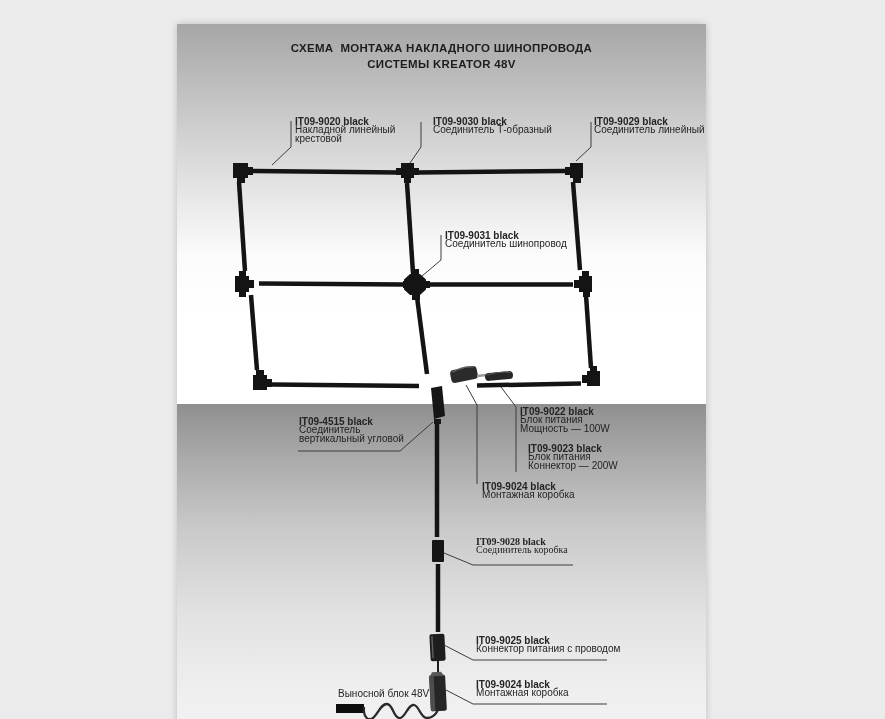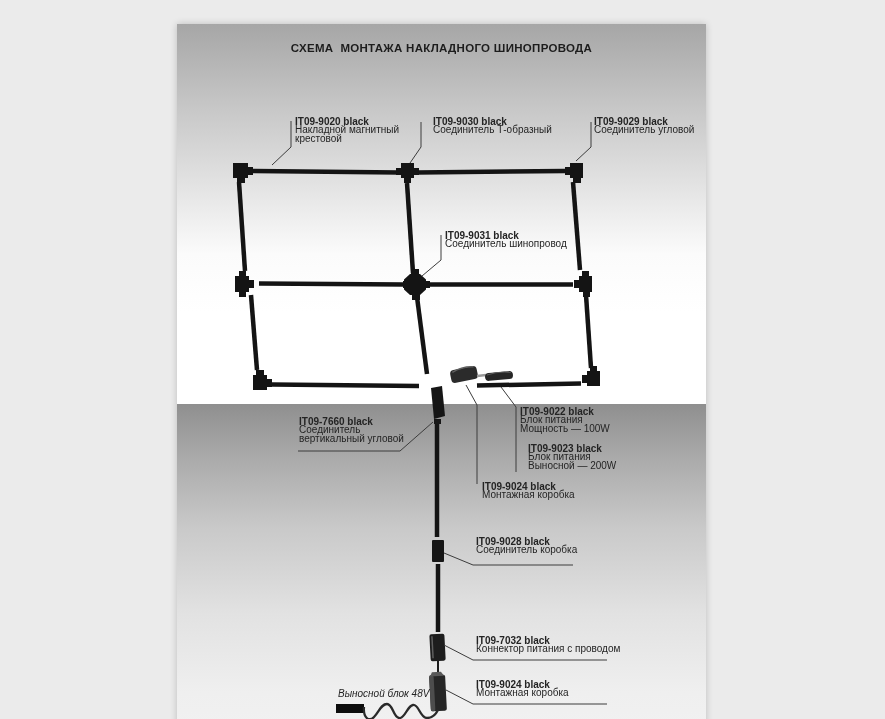--- a/index.html
+++ b/index.html
@@ -28,30 +28,31 @@
   }
   .title div { white-space:pre; }
   svg.diagram { position:absolute; left:0; top:0; width:529px; height:719px; }
   .lbl {
     position:absolute; color:#242424;
     font-size:10px; line-height:8.3px; letter-spacing:0;
     white-space:nowrap;
   }
   .lbl .code { font-weight:bold; }
   .lbl .desc { font-weight:normal; }
-  .lbl.single { font-weight:normal;font-style:italic; }
+  .lbl.single { font-weight:normal; }
 </style>
 </head>
 <body>
 
 <div class="canvas">
   <div class="page">
 
     <div class="title">
       <div>СХЕМА  МОНТАЖА НАКЛАДНОГО ШИНОПРОВОДА</div>
+      <div>СИСТЕМЫ KREATOR 48V</div>
     </div>
 
     <svg class="diagram" viewBox="0 0 529 719">
 
       <g stroke="#141414" stroke-width="4.5" stroke-linecap="butt">
         <line x1="75" y1="147" x2="222" y2="148.5"></line>
         <line x1="240" y1="148.5" x2="388" y2="147"></line>
         <line x1="82" y1="259.5" x2="227" y2="260.5"></line>
         <line x1="249" y1="260.5" x2="396" y2="260.5"></line>
         <line x1="95" y1="360.5" x2="242" y2="362"></line>
@@ -168,69 +169,69 @@
         <polyline points="289,361 300,381 300,460"></polyline>
         <polyline points="324,363 339,383 339,448"></polyline>
         <polyline points="267,529 296,541 396,541"></polyline>
         <polyline points="267,621 296,636 430,636"></polyline>
         <polyline points="269,666 296,680 430,680"></polyline>
       </g>
     </svg>
 
     <div class="lbl" style="left:118px; top:94px;">
       <div class="code">IT09-9020 black</div>
-      <div class="desc">Накладной магнитный</div>
+      <div class="desc">Накладной линейный</div>
       <div class="desc">крестовой</div>
     </div>
 
     <div class="lbl" style="left:256px; top:94px;">
       <div class="code">IT09-9030 black</div>
       <div class="desc">Соединитель Т-образный</div>
     </div>
 
     <div class="lbl" style="left:417px; top:94px;">
       <div class="code">IT09-9029 black</div>
-      <div class="desc">Соединитель угловой</div>
+      <div class="desc">Соединитель линейный</div>
     </div>
 
     <div class="lbl" style="left:268px; top:208px;">
       <div class="code">IT09-9031 black</div>
       <div class="desc">Соединитель шинопровод</div>
     </div>
 
     <div class="lbl" style="left:122px; top:394px;">
-      <div class="code">IT09-7660 black</div>
+      <div class="code">IT09-4515 black</div>
       <div class="desc">Соединитель</div>
       <div class="desc">вертикальный угловой</div>
     </div>
 
     <div class="lbl" style="left:343px; top:384px;">
       <div class="code">IT09-9022 black</div>
       <div class="desc">Блок питания</div>
       <div class="desc">Мощность — 100W</div>
     </div>
 
     <div class="lbl" style="left:351px; top:421px;">
       <div class="code">IT09-9023 black</div>
       <div class="desc">Блок питания</div>
-      <div class="desc">Выносной — 200W</div>
+      <div class="desc">Коннектор — 200W</div>
     </div>
 
     <div class="lbl" style="left:305px; top:459px;">
       <div class="code">IT09-9024 black</div>
       <div class="desc">Монтажная коробка</div>
     </div>
 
-    <div class="lbl" style="left:299px; top:514px;">
+    <div class="lbl" style="left:299px; top:514px;font-family:Liberation Serif, serif;">
       <div class="code">IT09-9028 black</div>
       <div class="desc">Соединитель коробка</div>
     </div>
 
     <div class="lbl" style="left:299px; top:613px;">
-      <div class="code">IT09-7032 black</div>
+      <div class="code">IT09-9025 black</div>
       <div class="desc">Коннектор питания с проводом</div>
     </div>
 
     <div class="lbl" style="left:299px; top:657px;">
       <div class="code">IT09-9024 black</div>
       <div class="desc">Монтажная коробка</div>
     </div>
 
     <div class="lbl single" style="left:161px; top:666px;">Выносной блок 48V</div>
 

